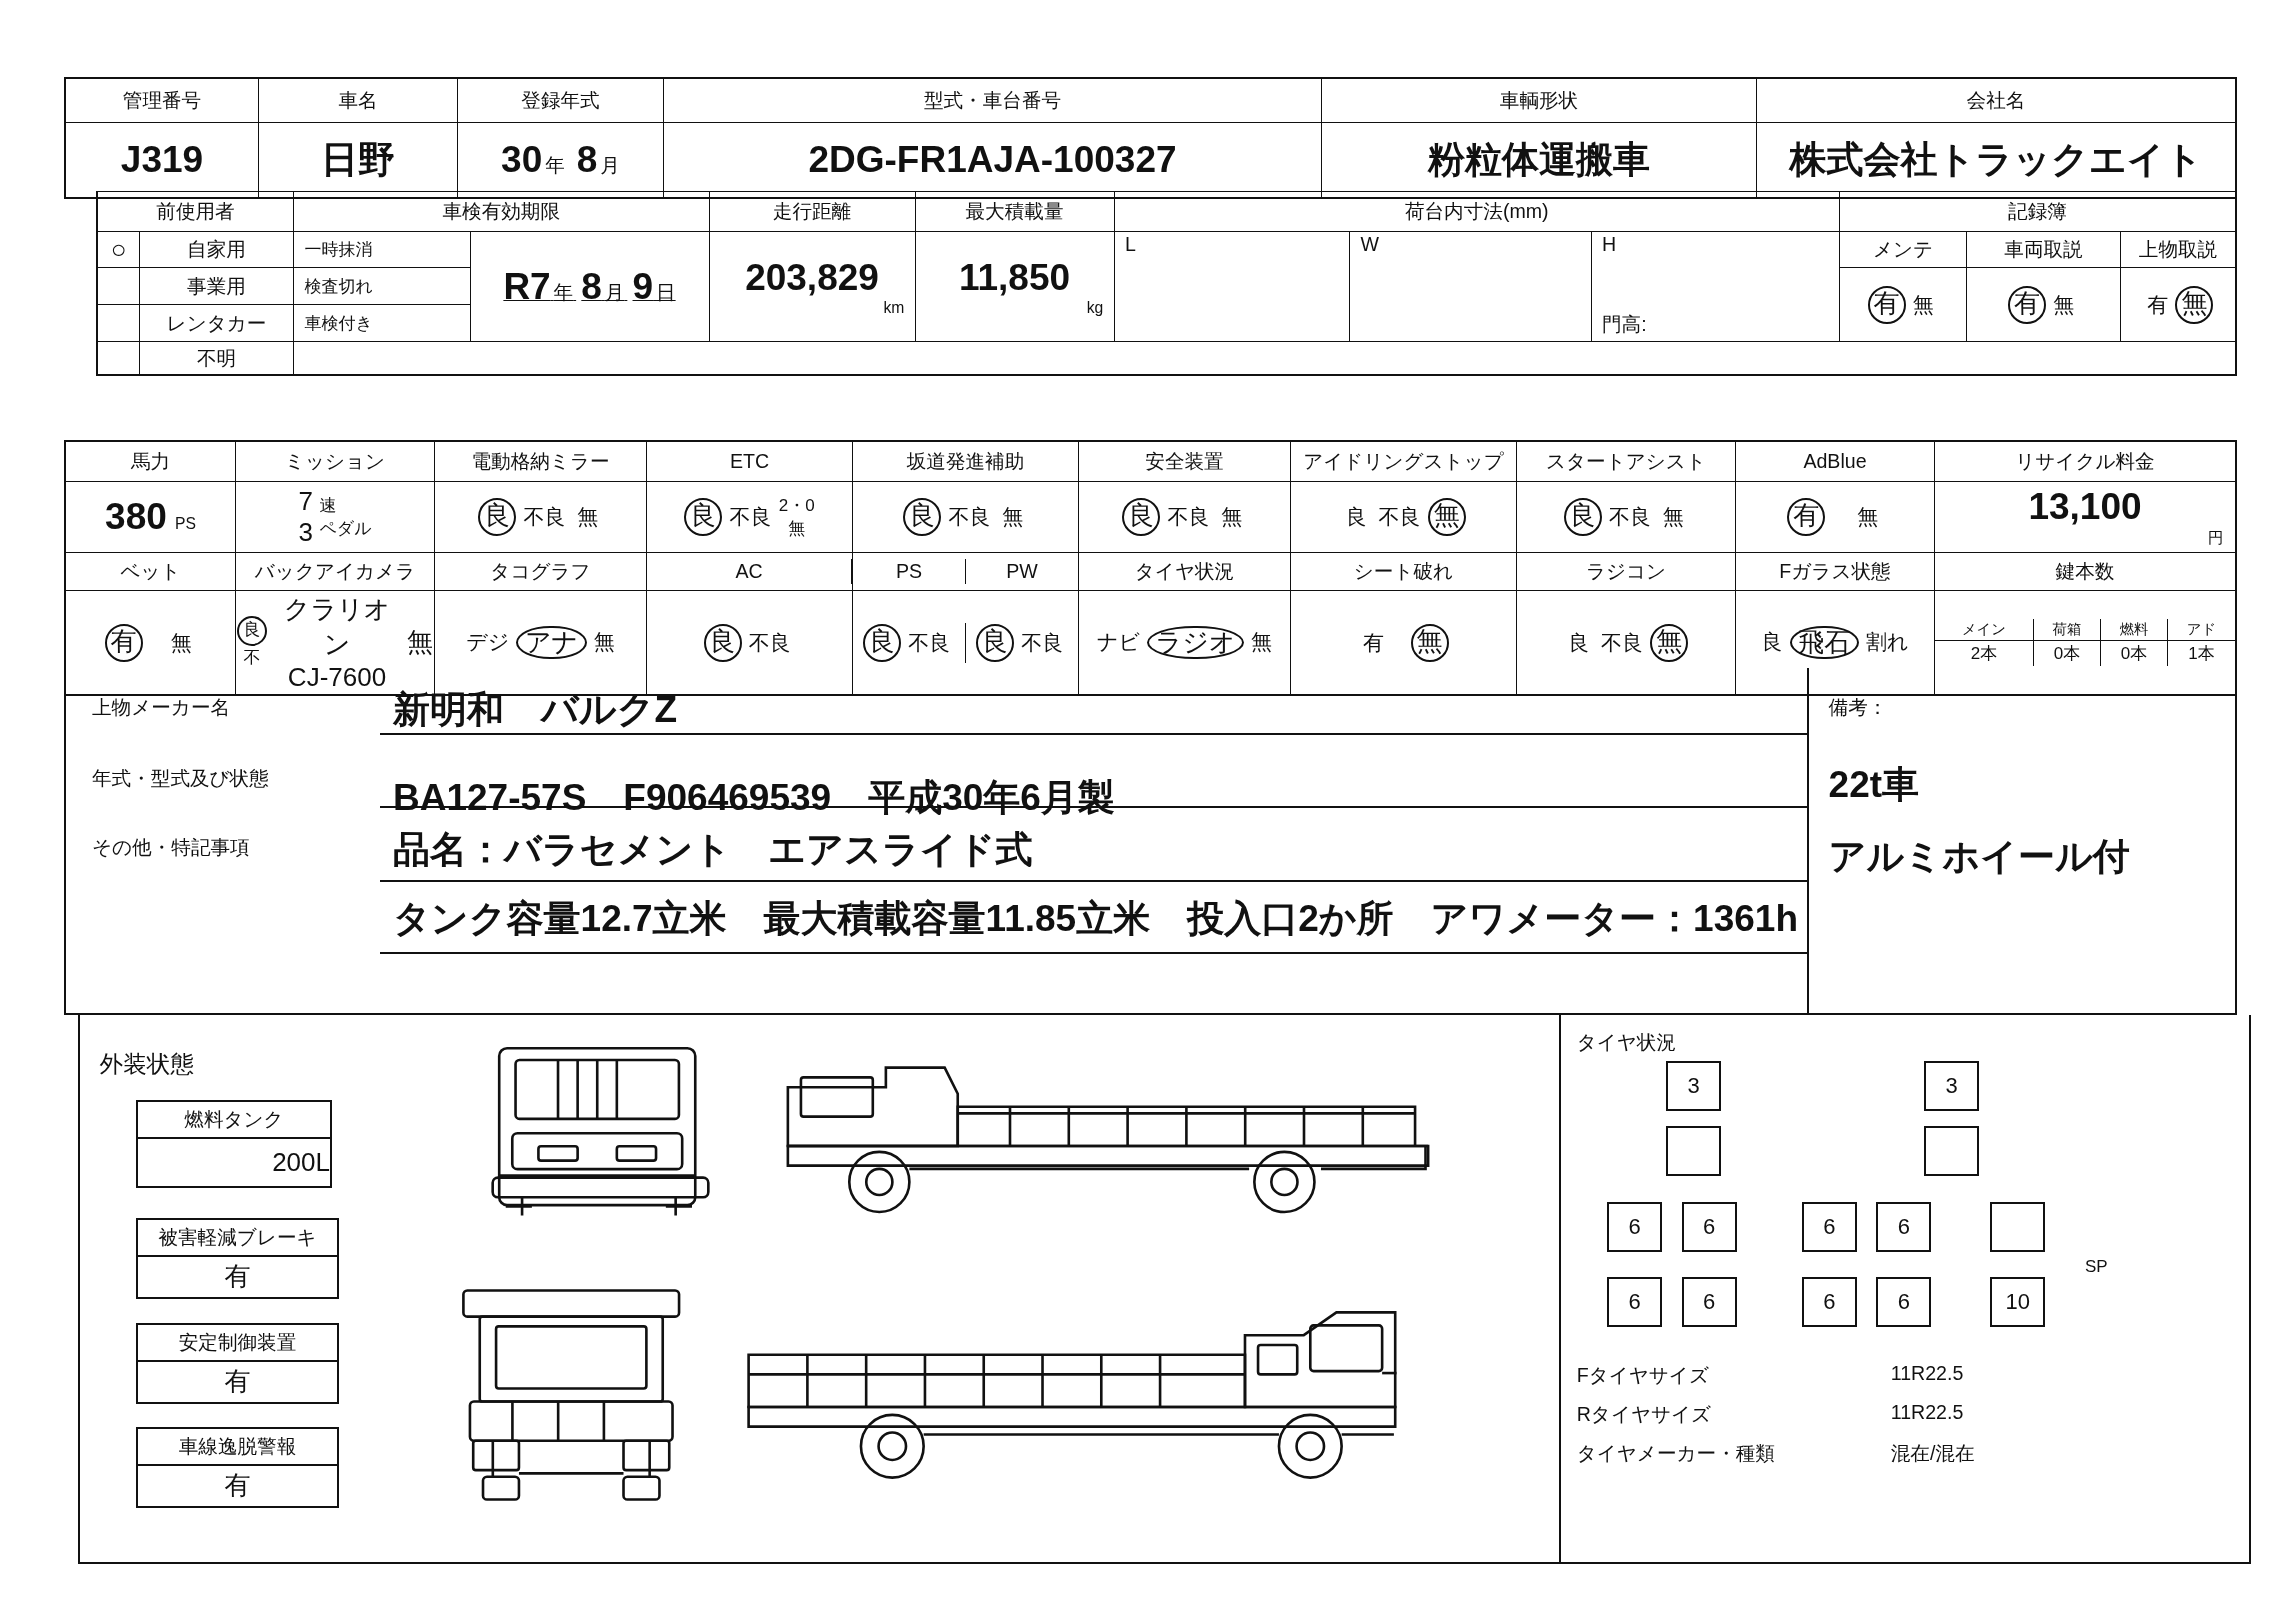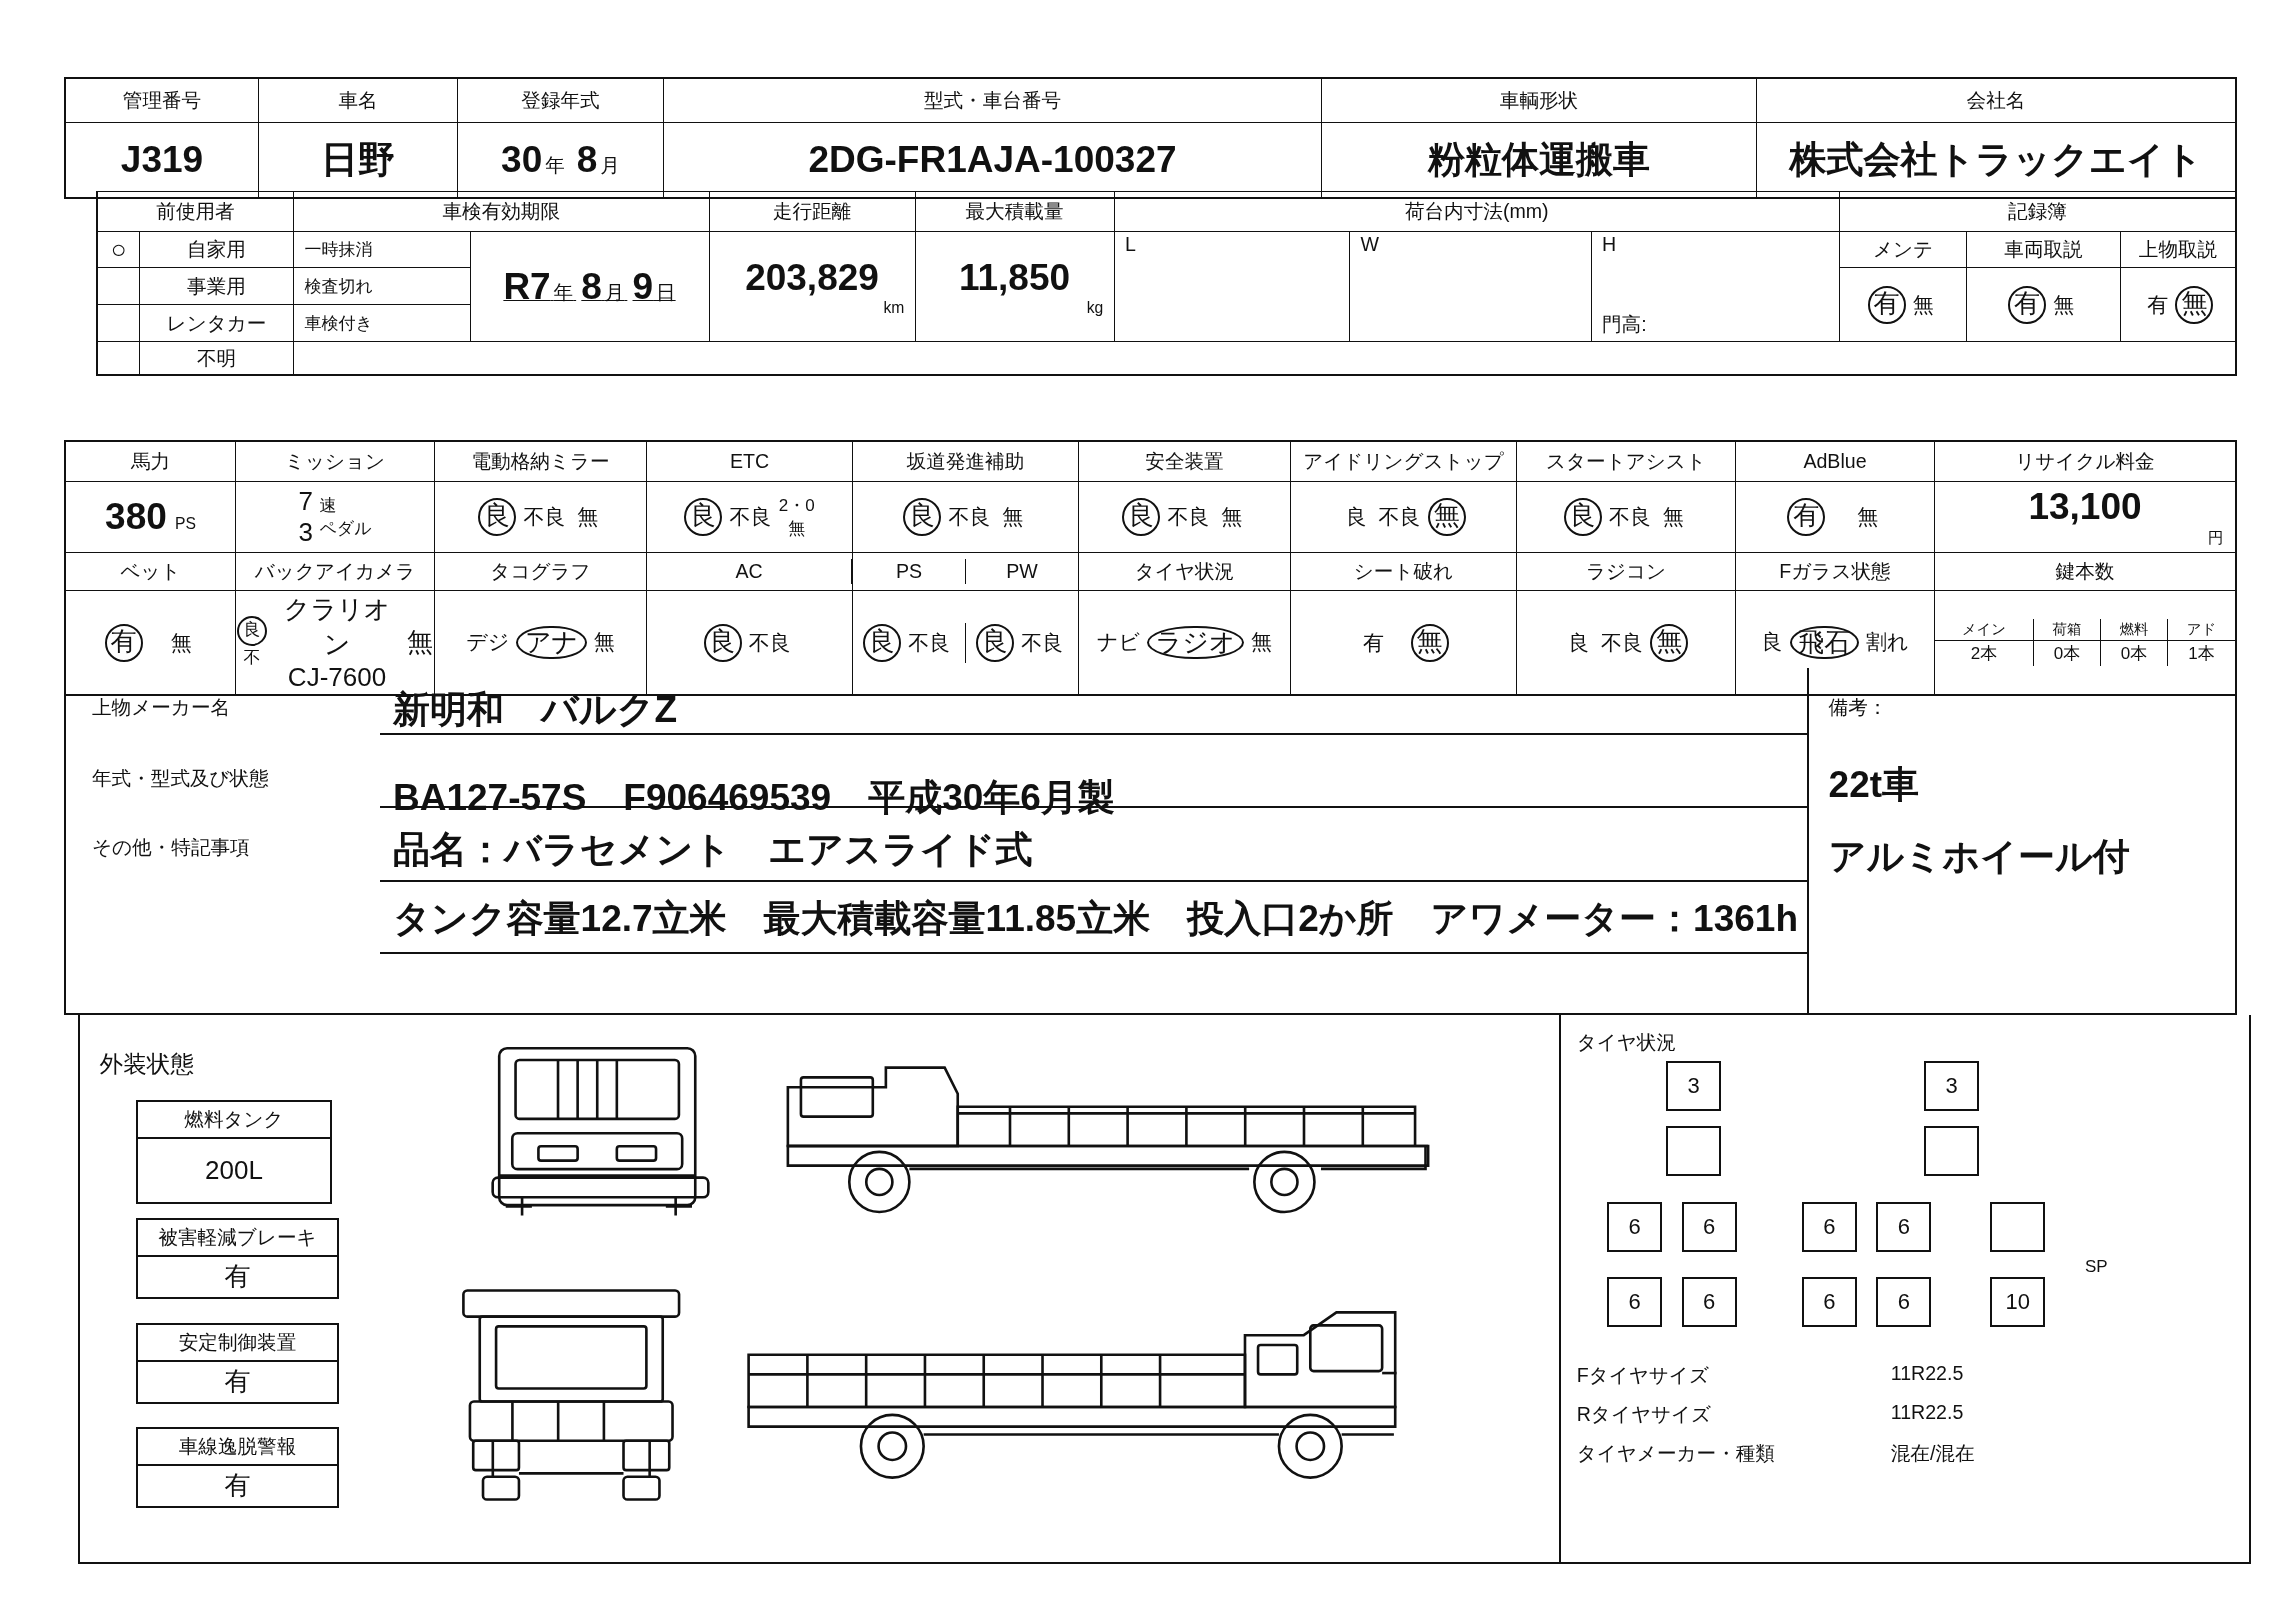--- a/index.html
+++ b/index.html
@@ -404,21 +404,21 @@
     </div>
   </div>
 
   <div class="blk bd" style="left:64px;top:1015px;width:2173px;height:549px;border-top:none;margin-left:14px;">
 
     <div style="position:absolute;left:0;top:0;width:275px;height:549px;">
       <div class="lbl" style="position:absolute;left:19.6px;top:33px;font-size:23.6px;">外装状態</div>
 
       <div style="position:absolute;left:56px;top:85px;width:196px;">
         <div class="smallbox sm" style="font-size:19.6px;padding:3.9px 0;border-bottom:none;">燃料タンク</div>
-        <div class="smallbox mid" style="padding:16px 0;">200L</div>
+        <div class="smallbox mid" style="padding:8px 0;text-align:right;">200L</div>
       </div>
 
       <div style="position:absolute;left:56px;top:203px;width:203px;">
         <div class="smallbox sm" style="font-size:19.6px;padding:3.9px 0;border-bottom:none;">被害軽減ブレーキ</div>
         <div class="smallbox mid" style="padding:2.6px 0;">有</div>
       </div>
 
       <div style="position:absolute;left:56px;top:308px;width:203px;">
         <div class="smallbox sm" style="font-size:19.6px;padding:3.9px 0;border-bottom:none;">安定制御装置</div>
         <div class="smallbox mid" style="padding:2.6px 0;">有</div>

